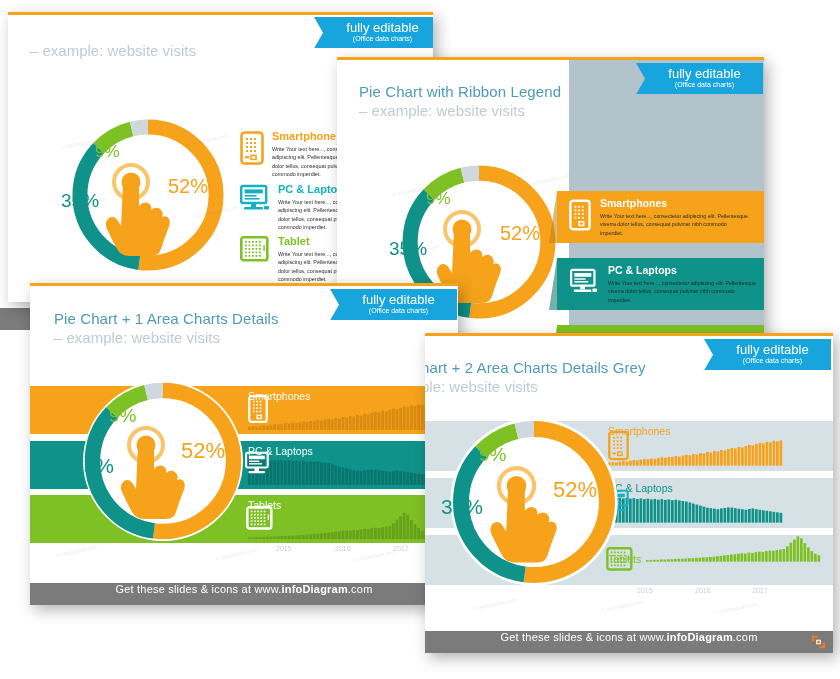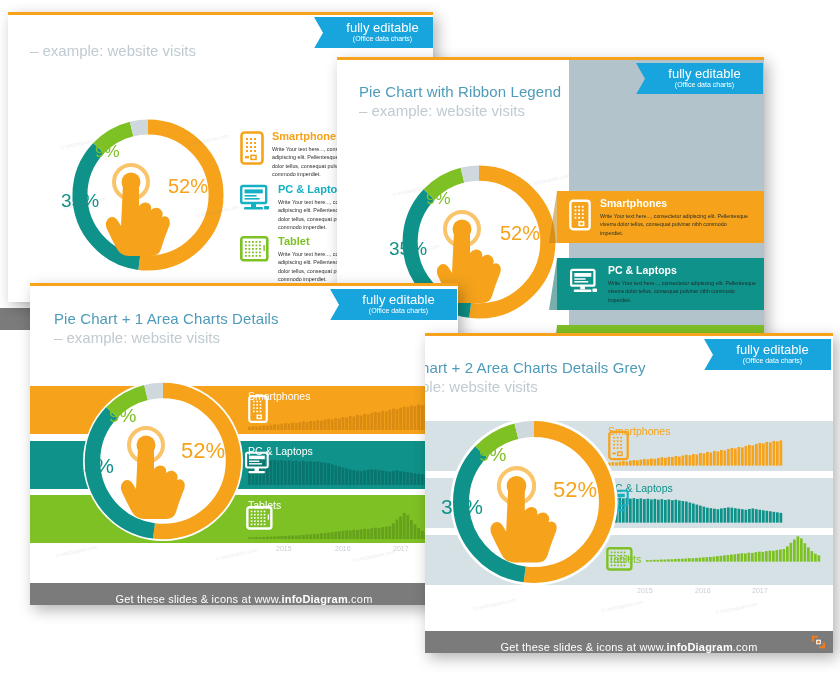--- a/index.html
+++ b/index.html
@@ -35,21 +35,21 @@
     position:absolute; background:#18A4DC; color:#fff; text-align:center;
     padding:4px 10px 5px 20px;
     clip-path: polygon(0 0, 100% 0, 100% 100%, 0 100%, 9px 50%);
   }
   .badge .b1{ font-size:13px; font-weight:normal; line-height:1.05; white-space:nowrap;}
   .badge .b2{ font-size:7px; line-height:1.25; white-space:nowrap;}
 
   
   .footer{
     position:absolute; left:0; right:0; bottom:0; height:22px; background:#7B7B7B;
-    color:#fff; font-size:11px; display:flex; align-items:flex-end; justify-content:center;
+    color:#fff; font-size:11px; display:flex; align-items:flex-start; justify-content:center;
     letter-spacing:.2px;
   }
   .footer b{font-weight:bold;}
   .footer .mark{
     position:absolute; right:8px; top:50%; transform:translateY(-50%);
     width:13px; height:13px;
   }
 
   
   .donut{ position:absolute; }

